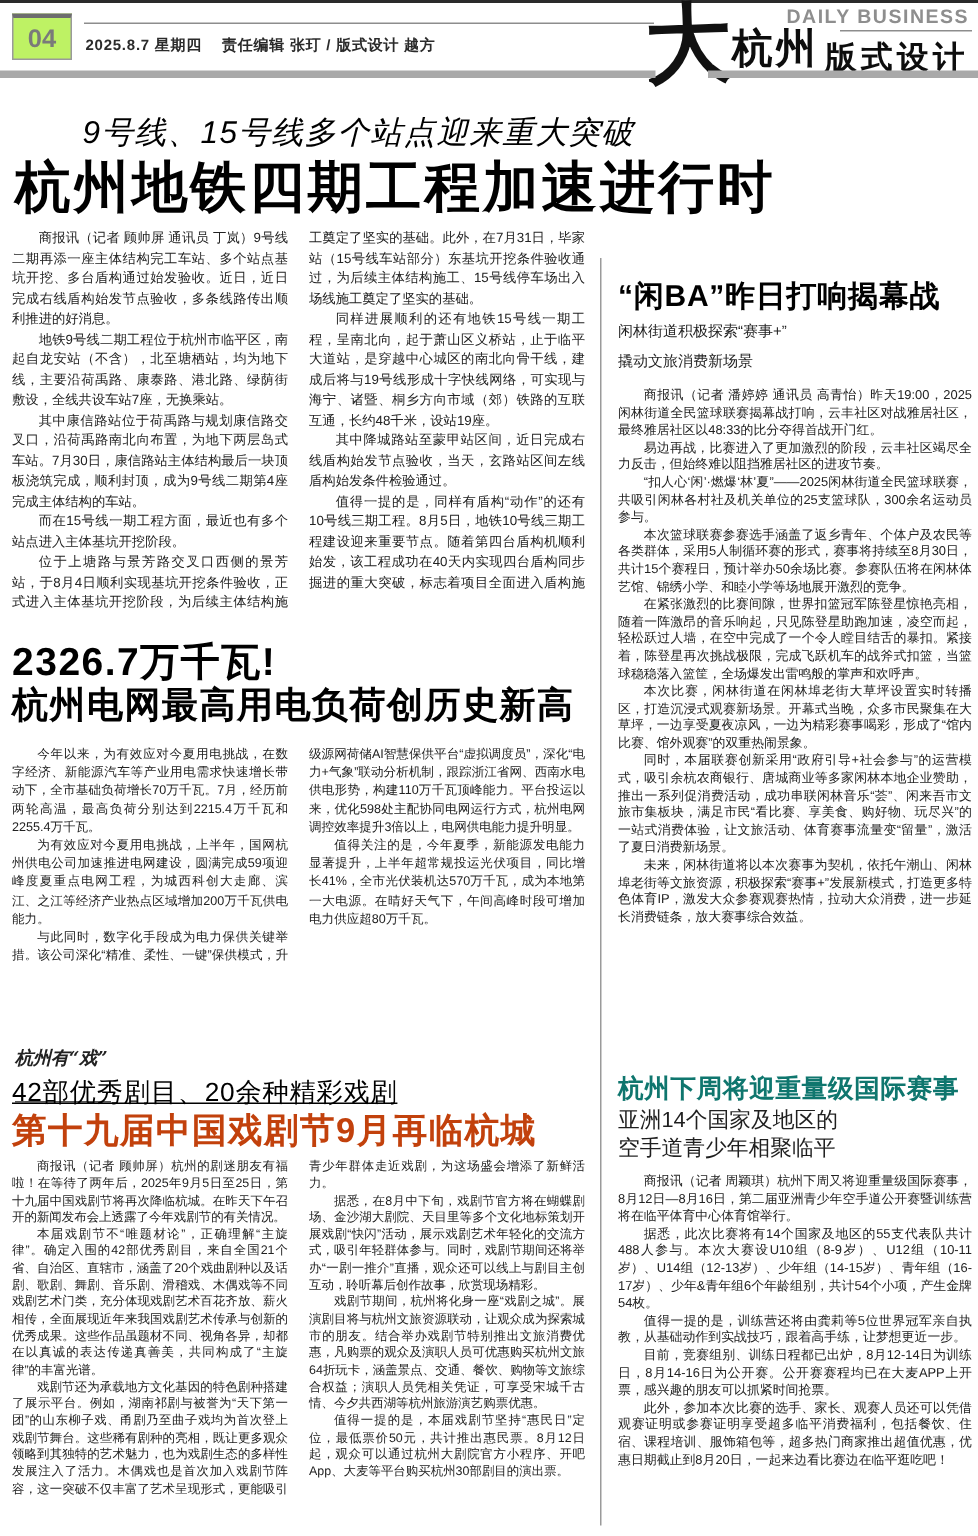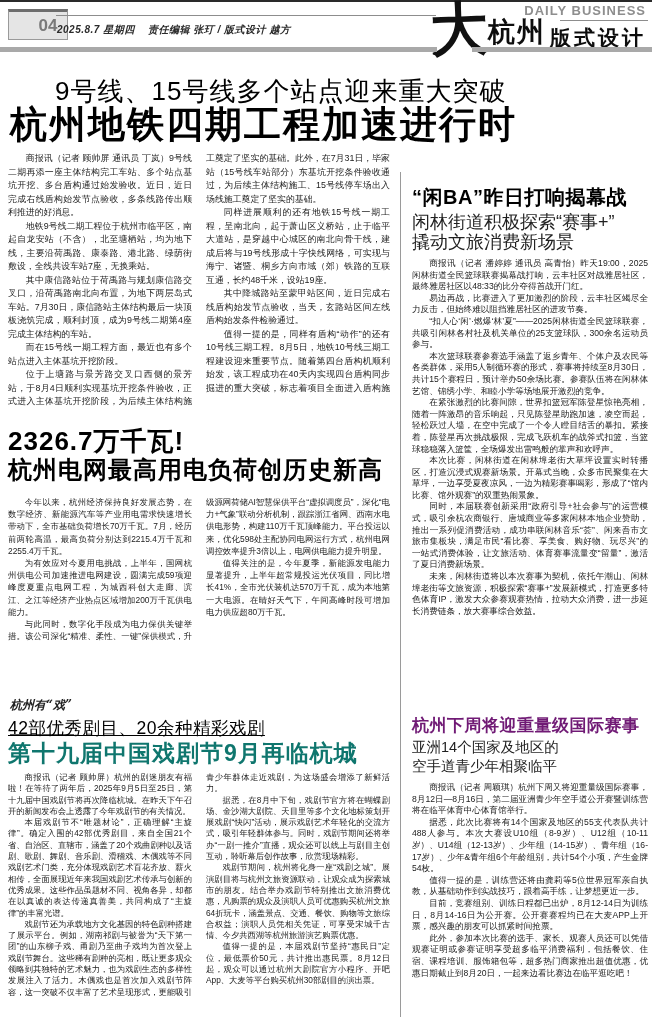--- a/index.html
+++ b/index.html
@@ -1,57 +1,57 @@
 <!DOCTYPE html>
 <html><head>
 <meta charset="utf-8">
 <style>
   html,body{margin:0;padding:0;background:#777;}
   .page{position:relative;width:652px;height:1024px;background:#fff;margin:0 auto;
         font-family:"Liberation Sans",sans-serif;color:#1a1a1a;overflow:hidden;}
   .abs{position:absolute;}
   
   .topline{position:absolute;left:0;top:0;width:652px;height:2px;background:#2a2a2a;}
-  .pagenum{position:absolute;left:8px;top:9px;width:38px;height:27px;background:#e5e5e5;
+  .pagenum{position:absolute;left:8px;top:9px;width:38px;height:27px;background:#bef264;
            border:1px solid #9a9a9a;border-top:3px solid #6d6d6d;color:#7a7a7a;
-           font-size:17px;font-weight:bold;display:flex;align-items:center;justify-content:center;padding-left:20px;}
+           font-size:17px;font-weight:bold;display:flex;align-items:center;justify-content:center;}
   .hdr-thin-l{position:absolute;left:56px;top:15px;width:380px;height:1px;background:#8d8d8d;}
-  .dateline{position:absolute;left:57px;top:23px;font-size:10px;font-weight:bold;color:#2b2b2b;letter-spacing:.5px;font-style:italic;}
+  .dateline{position:absolute;left:57px;top:23px;font-size:10px;font-weight:bold;color:#2b2b2b;letter-spacing:.5px;}
   .dateline span{margin-right:10px;}
   .bigda{position:absolute;left:430px;top:0px;font-family:"DejaVu Serif",serif;font-weight:bold;
          font-size:58px;line-height:58px;color:#111;transform:rotate(-2deg);}
   .city{position:absolute;left:488px;top:14px;font-size:27px;font-weight:900;color:#0d0d0d;letter-spacing:2px;}
   .mh-en{position:absolute;right:6px;top:3px;font-size:13px;font-weight:bold;color:#8e8e8e;letter-spacing:1px;}
   .hdr-thin-r{position:absolute;left:560px;top:20px;width:88px;height:1px;background:#8d8d8d;}
   .mh-cn{position:absolute;right:6px;top:24px;font-size:21px;font-weight:900;color:#0d0d0d;letter-spacing:3px;}
   .graybar-l{position:absolute;left:0;top:47px;width:437px;height:5px;background:#a9a9a9;}
   .graybar-r{position:absolute;left:472px;top:47px;width:180px;height:5px;background:#a9a9a9;}
   
-  .lead-kicker{position:absolute;left:55px;top:74px;font-size:26px;font-weight:500;color:#000;letter-spacing:1px;}
+  .lead-kicker{position:absolute;left:55px;top:74px;font-size:21px;font-weight:500;color:#000;letter-spacing:1px;font-style:italic;}
   .lead-headline{position:absolute;left:10px;top:100px;font-size:37px;font-weight:900;color:#000;letter-spacing:2px;}
   
   .body-txt{text-align:justify;color:#222;}
   .body-txt p{margin:0;text-indent:2em;}
   .two-col{column-count:2;column-gap:14px;overflow:hidden;}
   
   .metro-body{left:8px;top:152px;width:382px;height:268px;font-size:8.9px;line-height:13.5px;}
   .power-h1{left:8px;top:424px;font-size:26px;font-weight:900;color:#000;letter-spacing:1px;}
   .power-h2{left:8px;top:454px;font-size:24px;font-weight:900;color:#000;letter-spacing:1px;}
   .power-body{left:8px;top:496px;width:382px;height:192px;font-size:8.4px;line-height:12.2px;}
   .drama-label{left:10px;top:697px;font-size:12px;font-weight:bold;color:#222;
                font-family:"DejaVu Serif",serif;font-style:italic;border-bottom:1px solid #555;padding:0 2px 20px 0;}
   .drama-kicker{left:8px;top:716px;font-size:17.5px;font-weight:500;color:#000;letter-spacing:.5px;text-decoration:underline;}
-  .drama-headline{left:8px;top:738px;font-size:23px;font-weight:900;color:#0f766e;letter-spacing:1px;}
+  .drama-headline{left:8px;top:738px;font-size:23px;font-weight:900;color:#c2410c;letter-spacing:1px;}
   .drama-body{left:8px;top:772px;width:382px;height:248px;font-size:8.3px;line-height:11.3px;}
   
   .vrule{position:absolute;left:400px;top:172px;width:1px;height:845px;background:#9a9a9a;}
   .bb-headline{left:412px;top:184px;font-size:20px;font-weight:900;color:#000;letter-spacing:.5px;}
-  .bb-sub{left:412px;top:212px;font-size:18px;font-weight:400;color:#1f1f1f;line-height:20px;}
+  .bb-sub{left:412px;top:212px;font-size:10px;font-weight:400;color:#1f1f1f;line-height:20px;}
   .bb-body{left:412px;top:258px;width:236px;height:392px;font-size:8.6px;line-height:11.6px;}
-  .ka-headline{left:412px;top:714px;font-size:17px;font-weight:900;color:#701a75;letter-spacing:.5px;text-align:center;}
+  .ka-headline{left:412px;top:714px;font-size:17px;font-weight:900;color:#0f766e;letter-spacing:.5px;text-align:center;}
   .ka-sub{left:412px;top:738px;font-size:14.5px;font-weight:400;color:#1f1f1f;line-height:19px;}
   .ka-body{left:412px;top:782px;width:236px;height:230px;font-size:8.6px;line-height:11.6px;}
 </style>
 </head>
 <body>
 
 <div class="page">
 
   <div class="topline"></div>
 
@@ -80,21 +80,21 @@
       <p>而在15号线一期工程方面，最近也有多个站点进入主体基坑开挖阶段。</p>
       <p>位于上塘路与景芳路交叉口西侧的景芳站，于8月4日顺利实现基坑开挖条件验收，正式进入主体基坑开挖阶段，为后续主体结构施工奠定了坚实的基础。此外，在7月31日，毕家站（15号线车站部分）东基坑开挖条件验收通过，为后续主体结构施工、15号线停车场出入场线施工奠定了坚实的基础。</p>
       <p>同样进展顺利的还有地铁15号线一期工程，呈南北向，起于萧山区义桥站，止于临平大道站，是穿越中心城区的南北向骨干线，建成后将与19号线形成十字快线网络，可实现与海宁、诸暨、桐乡方向市域（郊）铁路的互联互通，长约48千米，设站19座。</p>
       <p>其中降城路站至蒙甲站区间，近日完成右线盾构始发节点验收，当天，玄路站区间左线盾构始发条件检验通过。</p>
       <p>值得一提的是，同样有盾构“动作”的还有10号线三期工程。8月5日，地铁10号线三期工程建设迎来重要节点。随着第四台盾构机顺利始发，该工程成功在40天内实现四台盾构同步掘进的重大突破，标志着项目全面进入盾构施工阶段。与此同时，仁和站主体结构已于7月31日全面封顶，为后续施工奠定了坚实的基础。</p>
     </div>
 
   <div class="abs power-h1">2326.7万千瓦!</div>
   <div class="abs power-h2">杭州电网最高用电负荷创历史新高</div>
   <div class="abs power-body body-txt two-col">
-      <p>今年以来，杭州经济保持良好发展态势，在数字经济、新能源汽车等产业用电需求快速增长带动下，全市基础负荷增长70万千瓦。7月，经历前两轮高温，最高负荷分别达到2215.4万千瓦和2255.4万千瓦。</p>
+      <p>今年以来，为有效应对今夏用电挑战，在数字经济、新能源汽车等产业用电需求快速增长带动下，全市基础负荷增长70万千瓦。7月，经历前两轮高温，最高负荷分别达到2215.4万千瓦和2255.4万千瓦。</p>
       <p>为有效应对今夏用电挑战，上半年，国网杭州供电公司加速推进电网建设，圆满完成59项迎峰度夏重点电网工程，为城西科创大走廊、滨江、之江等经济产业热点区域增加200万千瓦供电能力。</p>
       <p>与此同时，数字化手段成为电力保供关键举措。该公司深化“精准、柔性、一键”保供模式，升级源网荷储AI智慧保供平台“虚拟调度员”，深化“电力+气象”联动分析机制，跟踪浙江省网、西南水电供电形势，构建110万千瓦顶峰能力。平台投运以来，优化598处主配协同电网运行方式，杭州电网调控效率提升3倍以上，电网供电能力提升明显。</p>
       <p>值得关注的是，今年夏季，新能源发电能力显著提升，上半年超常规投运光伏项目，同比增长41%，全市光伏装机达570万千瓦，成为本地第一大电源。在晴好天气下，午间高峰时段可增加电力供应超80万千瓦。</p>
     </div>
 
   <div class="abs drama-label">杭州有“戏”</div>
   <div class="abs drama-kicker">42部优秀剧目、20余种精彩戏剧</div>
   <div class="abs drama-headline">第十九届中国戏剧节9月再临杭城</div>
   <div class="abs drama-body body-txt two-col">
       <p>商报讯（记者 顾帅屏）杭州的剧迷朋友有福啦！在等待了两年后，2025年9月5日至25日，第十九届中国戏剧节将再次降临杭城。在昨天下午召开的新闻发布会上透露了今年戏剧节的有关情况。</p>

